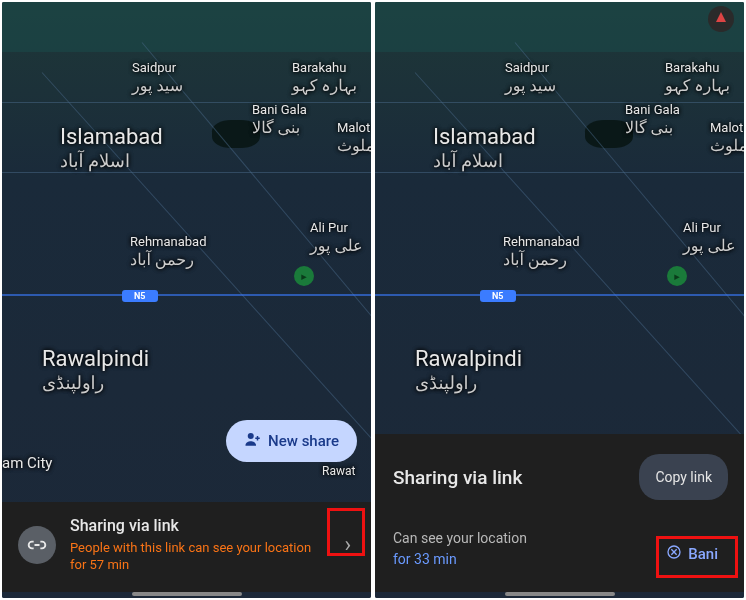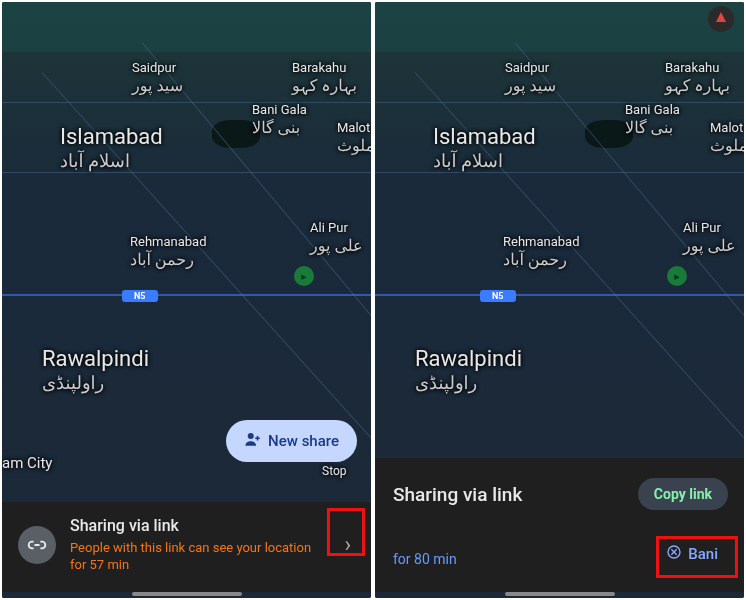--- a/index.html
+++ b/index.html
@@ -23,21 +23,21 @@
   .sheet1{position:absolute;left:0;right:0;bottom:6px;background:#1f1f1f;padding:14px 16px 18px 16px;display:flex;align-items:center;gap:14px}
   .linkicon{width:38px;height:38px;background:#5a5f66;border-radius:50%;display:flex;align-items:center;justify-content:center;flex-shrink:0}
   .sheet1 .txt{flex:1;color:#e8e8e8}
   .sheet1 .title{font-size:16px;font-weight:500;margin-bottom:4px}
   .sheet1 .desc{font-size:13px;color:#f97316;line-height:1.35}
   .chev{color:#aaa;font-size:22px;padding:4px}
   .hl{position:absolute;border:3px solid #e11;pointer-events:none}
   .sheet2{position:absolute;left:0;right:0;bottom:6px;background:#1f1f1f;padding:20px 16px 22px 18px;color:#e8e8e8}
   .sheet2 .row1{display:flex;align-items:center;justify-content:space-between;margin-bottom:28px}
   .sheet2 .h{font-size:19px;font-weight:500}
-  .copy{background:#3a4250;color:#86efac;border-radius:20px;padding:8px 16px;font-size:14px;font-weight:700}
+  .copy{background:#3a4250;color:#e5e5e5;border-radius:20px;padding:15px 16px;font-size:14px;font-weight:400}
   .sheet2 .row2{display:flex;align-items:flex-end;justify-content:space-between}
   .sheet2 .info{font-size:14px;color:#b8b8b8;line-height:1.5}
   .sheet2 .dur{color:#6a9aff}
   .stop{display:flex;align-items:center;gap:6px;color:#8aa8ff;font-size:15px;font-weight:500;padding:6px 10px}
   .homebar{position:absolute;bottom:2px;left:50%;transform:translateX(-50%);width:110px;height:4px;background:#888;border-radius:3px}
   .lake{position:absolute;background:#0a1818;border-radius:40%}
 </style>
 </head>
 <body>
 
@@ -54,21 +54,21 @@
       <div class="road" style="top:292px;left:0;width:100%;height:2px;background:#3b7cff;opacity:.6"></div>
 
       <div class="label" style="top:58px;left:130px"><span>Saidpur</span><span class="sub">سید پور</span></div>
       <div class="label" style="top:58px;left:290px"><span>Barakahu</span><span class="sub">بہارہ کہو</span></div>
       <div class="label" style="top:100px;left:250px"><span>Bani Gala</span><span class="sub">بنی گالا</span></div>
       <div class="label" style="top:118px;left:335px"><span>Malot</span><span class="sub">ملوث</span></div>
       <div class="label big" style="top:122px;left:58px"><span>Islamabad</span><span class="sub">اسلام آباد</span></div>
       <div class="label" style="top:232px;left:128px"><span>Rehmanabad</span><span class="sub">رحمن آباد</span></div>
       <div class="label" style="top:218px;left:308px"><span>Ali Pur</span><span class="sub">علی پور</span></div>
       <div class="label big" style="top:344px;left:40px"><span>Rawalpindi</span><span class="sub">راولپنڈی</span></div>
-      <div class="label" style="top:462px;left:320px;font-size:12px">Stop</div>
+      <div class="label" style="top:462px;left:320px;font-size:12px">Rawat</div>
       <div class="label" style="top:452px;left:0px;font-size:15px">am City</div>
       <div class="badge" style="top:288px;left:120px">N5</div>
       <div class="pin" style="top:264px;left:292px">▸</div>
     </div>
 
     <div class="pill newshare">
       <span><svg width="18" height="18" viewBox="0 0 24 24" fill="#1a3a8a">
             <circle cx="9" cy="8" r="4"></circle>
             <path d="M2 20c0-3 4-5 7-5s7 2 7 5v1H2z"></path>
             <path d="M18 8v6M15 11h6" stroke="#1a3a8a" stroke-width="2" fill="none"></path>
@@ -116,21 +116,22 @@
       <div class="pin" style="top:264px;left:292px">▸</div>
     </div>
 
     <div class="sheet2">
       <div class="row1">
         <div class="h">Sharing via link</div>
         <div class="copy">Copy link</div>
       </div>
       <div class="row2">
         <div class="info">
-          <div class="dur">for 80 min</div>
+          <div>Can see your location</div>
+          <div class="dur">for 33 min</div>
         </div>
         <div class="stop">
           <span><svg width="16" height="16" viewBox="0 0 24 24" fill="none" stroke="#8aa8ff" stroke-width="2">
                 <circle cx="12" cy="12" r="9"></circle>
                 <path d="M8 8l8 8M16 8l-8 8"></path>
               </svg></span>
           <span>Bani</span>
         </div>
       </div>
     </div>

